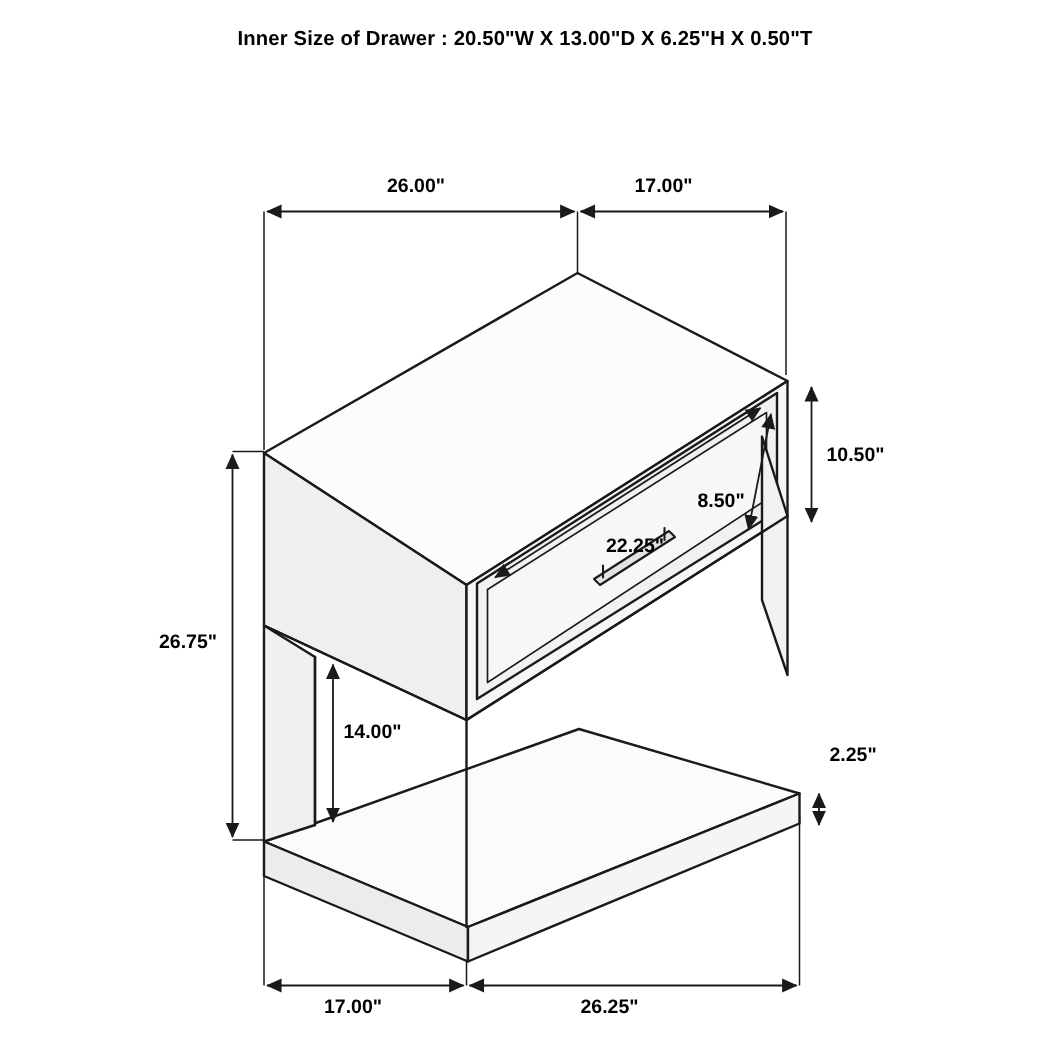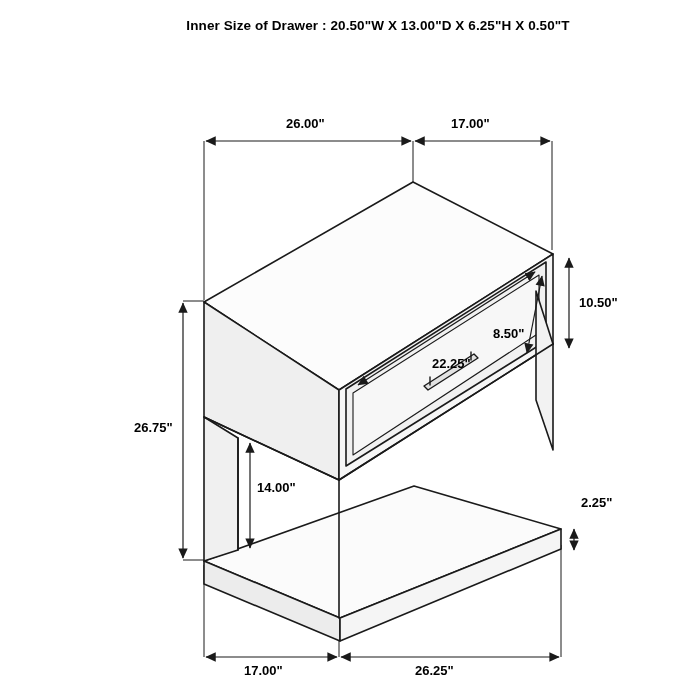--- a/index.html
+++ b/index.html
@@ -9,21 +9,20 @@
   }
   body {
     font-family: "Liberation Sans", sans-serif;
   }
   #page {
     position: relative;
     width: 624px;
     height: 700px;
     background: #ffffff;
     overflow: hidden;
-    margin-left: 28px;
   }
   #title {
     position: absolute;
     top: 18px;
     left: 0;
     width: 700px;
     text-align: center;
     font-size: 13.5px;
     font-weight: bold;
     color: #000000;

